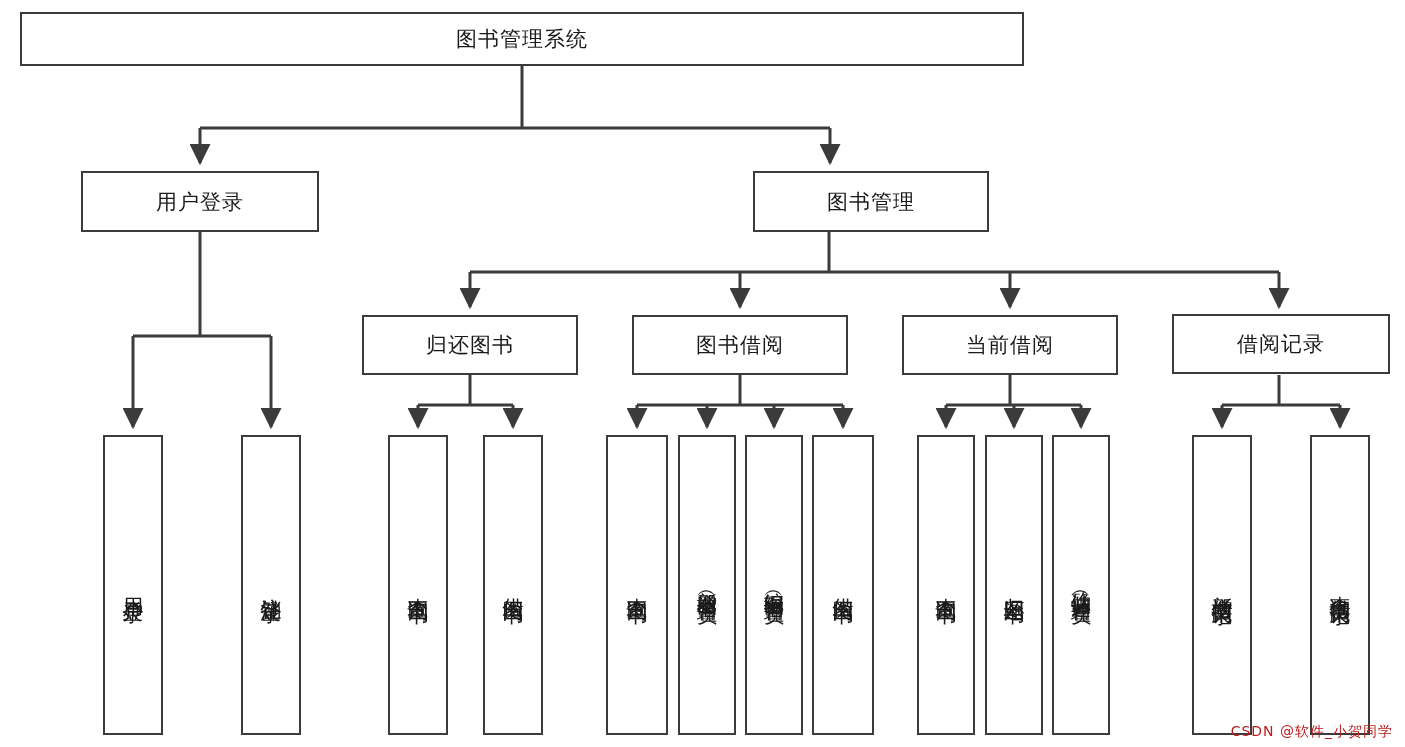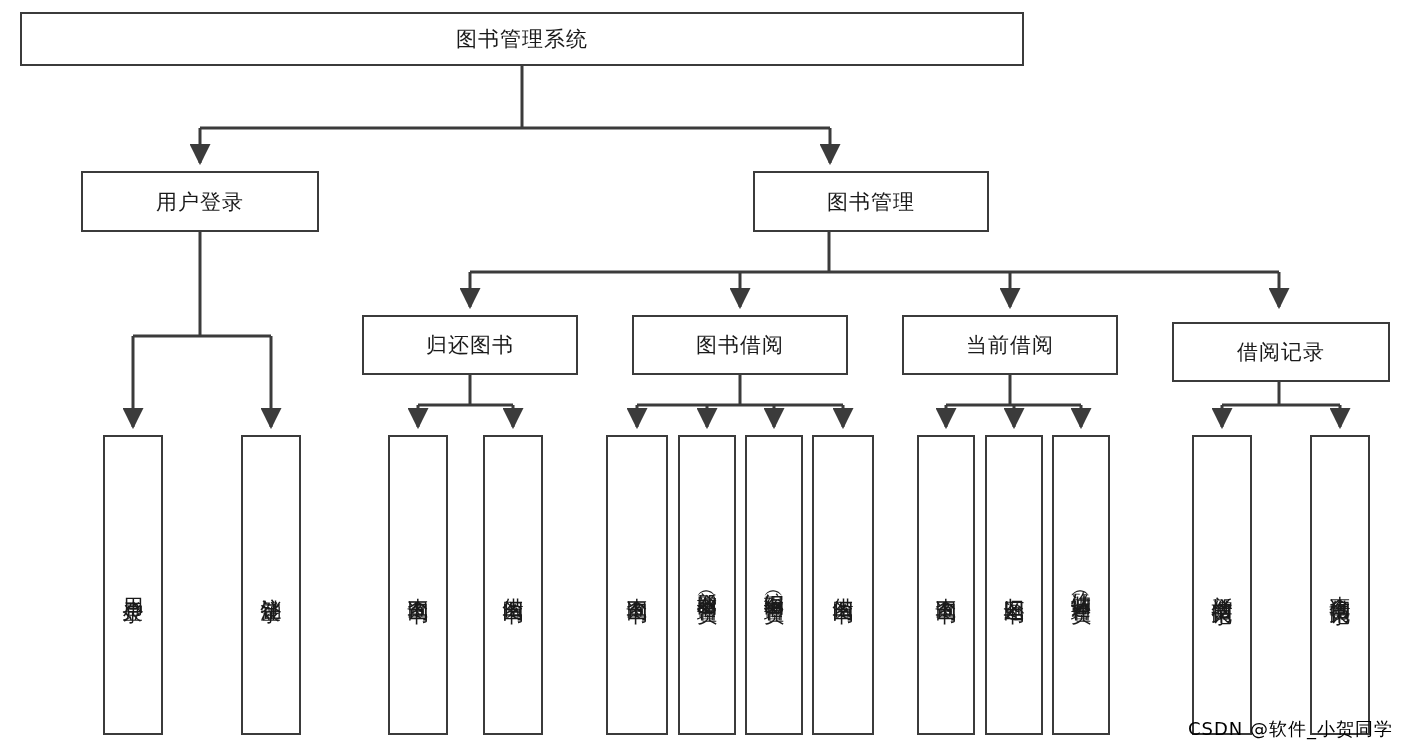--- a/index.html
+++ b/index.html
@@ -52,22 +52,22 @@
     display: block;
     white-space: nowrap;
   }
   .node.v.tall .vtxt {
     font-size: 20px;
   }
   #watermark {
     position: absolute;
     right: 12px;
     bottom: 6px;
-    font-size: 18px;
-    color: #000000;
+    font-size: 14px;
+    color: #b91c1c;
     letter-spacing: 1px;
     white-space: nowrap;
   }
 </style>
 </head>
 <body>
 
 <div id="stage">
 
   <svg id="wires" viewBox="0 0 1405 747" xmlns="http://www.w3.org/2000/svg">
@@ -138,21 +138,21 @@
   </div>
 
   <div class="node h" style="left:632px; top:315px; width:216px; height:60px;">
     <span>图书借阅</span>
   </div>
 
   <div class="node h" style="left:902px; top:315px; width:216px; height:60px;font-family:Liberation Serif, serif;">
     <span>当前借阅</span>
   </div>
 
-  <div class="node h" style="left:1172px; top:322px; width:218px; height:60px;">
+  <div class="node h" style="left:1172px; top:314px; width:218px; height:60px;">
     <span>借阅记录</span>
   </div>
 
   <div class="node v" style="left:103px; top:435px; width:60px; height:300px;">
     <span class="vtxt">用户登录</span>
   </div>
 
   <div class="node v" style="left:241px; top:435px; width:60px; height:300px;">
     <span class="vtxt">注销登录</span>
   </div>

